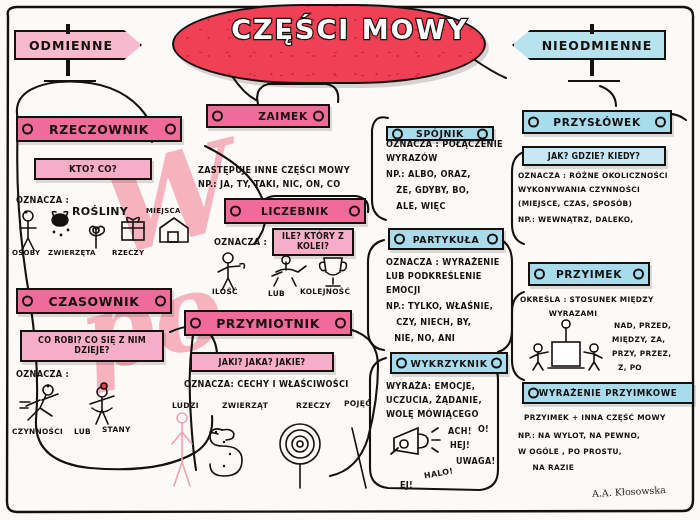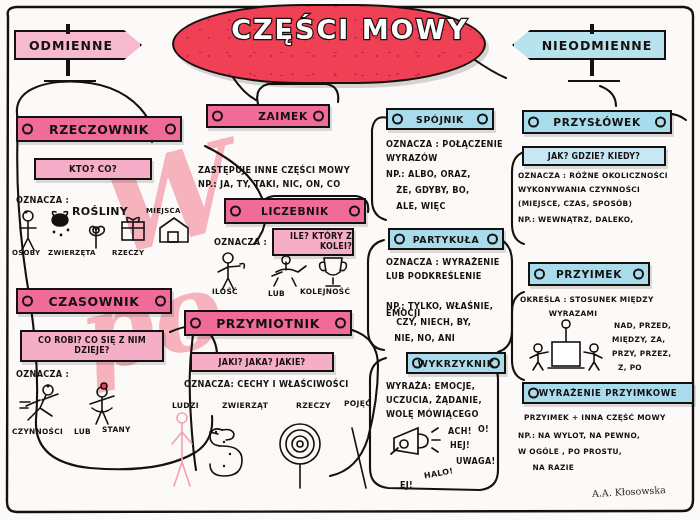--- a/index.html
+++ b/index.html
@@ -270,21 +270,21 @@
   <div class="hw body-txt" style="left:198px;top:166px;">ZASTĘPUJE INNE CZĘŚCI MOWY</div>
   <div class="hw body-txt" style="left:198px;top:180px;">NP.: JA, TY, TAKI, NIC, ON, CO</div>
 
   <div class="plate pink head sml" style="left:224px;top:198px;width:142px;height:26px;">
     <span class="ring l"></span>
     <span>LICZEBNIK</span>
     <span class="ring r"></span>
   </div>
   <div class="hw body-txt" style="left:214px;top:238px;">OZNACZA :</div>
   <div class="plate pink2 sub s" style="left:272px;top:228px;width:82px;height:28px;flex-direction:column;line-height:1.22;">
-    <span style="text-align:right;">ILE? KTÓRY
+    <span style="text-align:center;">ILE? KTÓRY
 Z KOLEI?</span>
   </div>
 
   <svg class="doodle" style="left:212px;top:250px;" width="150" height="44" viewBox="0 0 150 44">
     <g fill="none" stroke="#15110f" stroke-width="1.6" stroke-linecap="round">
       <circle cx="16" cy="8" r="5"></circle>
         <path d="M16 13 L16 28 M16 17 L6 22 M16 17 L28 16 M16 28 L10 40 M16 28 L22 40"></path>
       <path d="M28 14 Q34 12 32 18"></path>
       <path d="M64 22 Q74 16 86 22 M60 26 L70 22 M86 22 L94 16 M74 20 L74 12"></path>
       <circle cx="74" cy="10" r="4"></circle>
@@ -323,44 +323,44 @@
       <circle cx="58" cy="56" r="1.2" fill="#15110f" stroke="none"></circle>
       <circle cx="134" cy="34" r="20"></circle>
       <circle cx="134" cy="34" r="14"></circle>
       <circle cx="134" cy="34" r="8"></circle>
       <circle cx="134" cy="34" r="3"></circle>
       <path d="M134 54 L134 78"></path>
       <path d="M186 18 L200 78"></path>
     </g>
   </svg>
 
-  <div class="plate blue head xsml" style="left:386px;top:108px;width:108px;height:22px;">
+  <div class="plate blue head xsml" style="left:386px;top:126px;width:108px;height:15px;">
     <span class="ring l"></span>
     <span>SPÓJNIK</span>
     <span class="ring r"></span>
   </div>
   <div class="hw body-txt" style="left:386px;top:140px;">OZNACZA : POŁĄCZENIE</div>
   <div class="hw body-txt" style="left:386px;top:154px;">WYRAZÓW</div>
   <div class="hw body-txt" style="left:386px;top:170px;">NP.: ALBO, ORAZ,</div>
   <div class="hw body-txt" style="left:390px;top:186px;">  ŻE, GDYBY, BO,</div>
   <div class="hw body-txt" style="left:390px;top:202px;">  ALE, WIĘC</div>
 
   <div class="plate blue head xsml" style="left:388px;top:228px;width:116px;height:22px;">
     <span class="ring l"></span>
     <span>PARTYKUŁA</span>
     <span class="ring r"></span>
   </div>
   <div class="hw body-txt" style="left:386px;top:258px;">OZNACZA : WYRAŻENIE</div>
   <div class="hw body-txt" style="left:386px;top:272px;">LUB PODKREŚLENIE</div>
-  <div class="hw body-txt" style="left:386px;top:286px;margin-top:23px;">EMOCJI</div>
+  <div class="hw body-txt" style="left:386px;top:286px;">EMOCJI</div>
   <div class="hw body-txt" style="left:386px;top:302px;">NP.: TYLKO, WŁAŚNIE,</div>
   <div class="hw body-txt" style="left:390px;top:318px;">  CZY, NIECH, BY,</div>
   <div class="hw body-txt" style="left:388px;top:334px;">  NIE, NO, ANI</div>
 
-  <div class="plate blue head xsml" style="left:406px;top:352px;width:100px;height:22px;">
+  <div class="plate blue head xsml" style="left:390px;top:352px;width:118px;height:22px;">
     <span class="ring l"></span>
     <span>WYKRZYKNIK</span>
     <span class="ring r"></span>
   </div>
   <div class="hw body-txt" style="left:386px;top:382px;">WYRAŻA: EMOCJE,</div>
   <div class="hw body-txt" style="left:386px;top:396px;">UCZUCIA, ŻĄDANIE,</div>
   <div class="hw body-txt" style="left:386px;top:410px;">WOLĘ MÓWIĄCEGO</div>
 
   <svg class="doodle" style="left:388px;top:424px;" width="56" height="36" viewBox="0 0 56 36">
     <g fill="none" stroke="#15110f" stroke-width="1.7" stroke-linecap="round">

